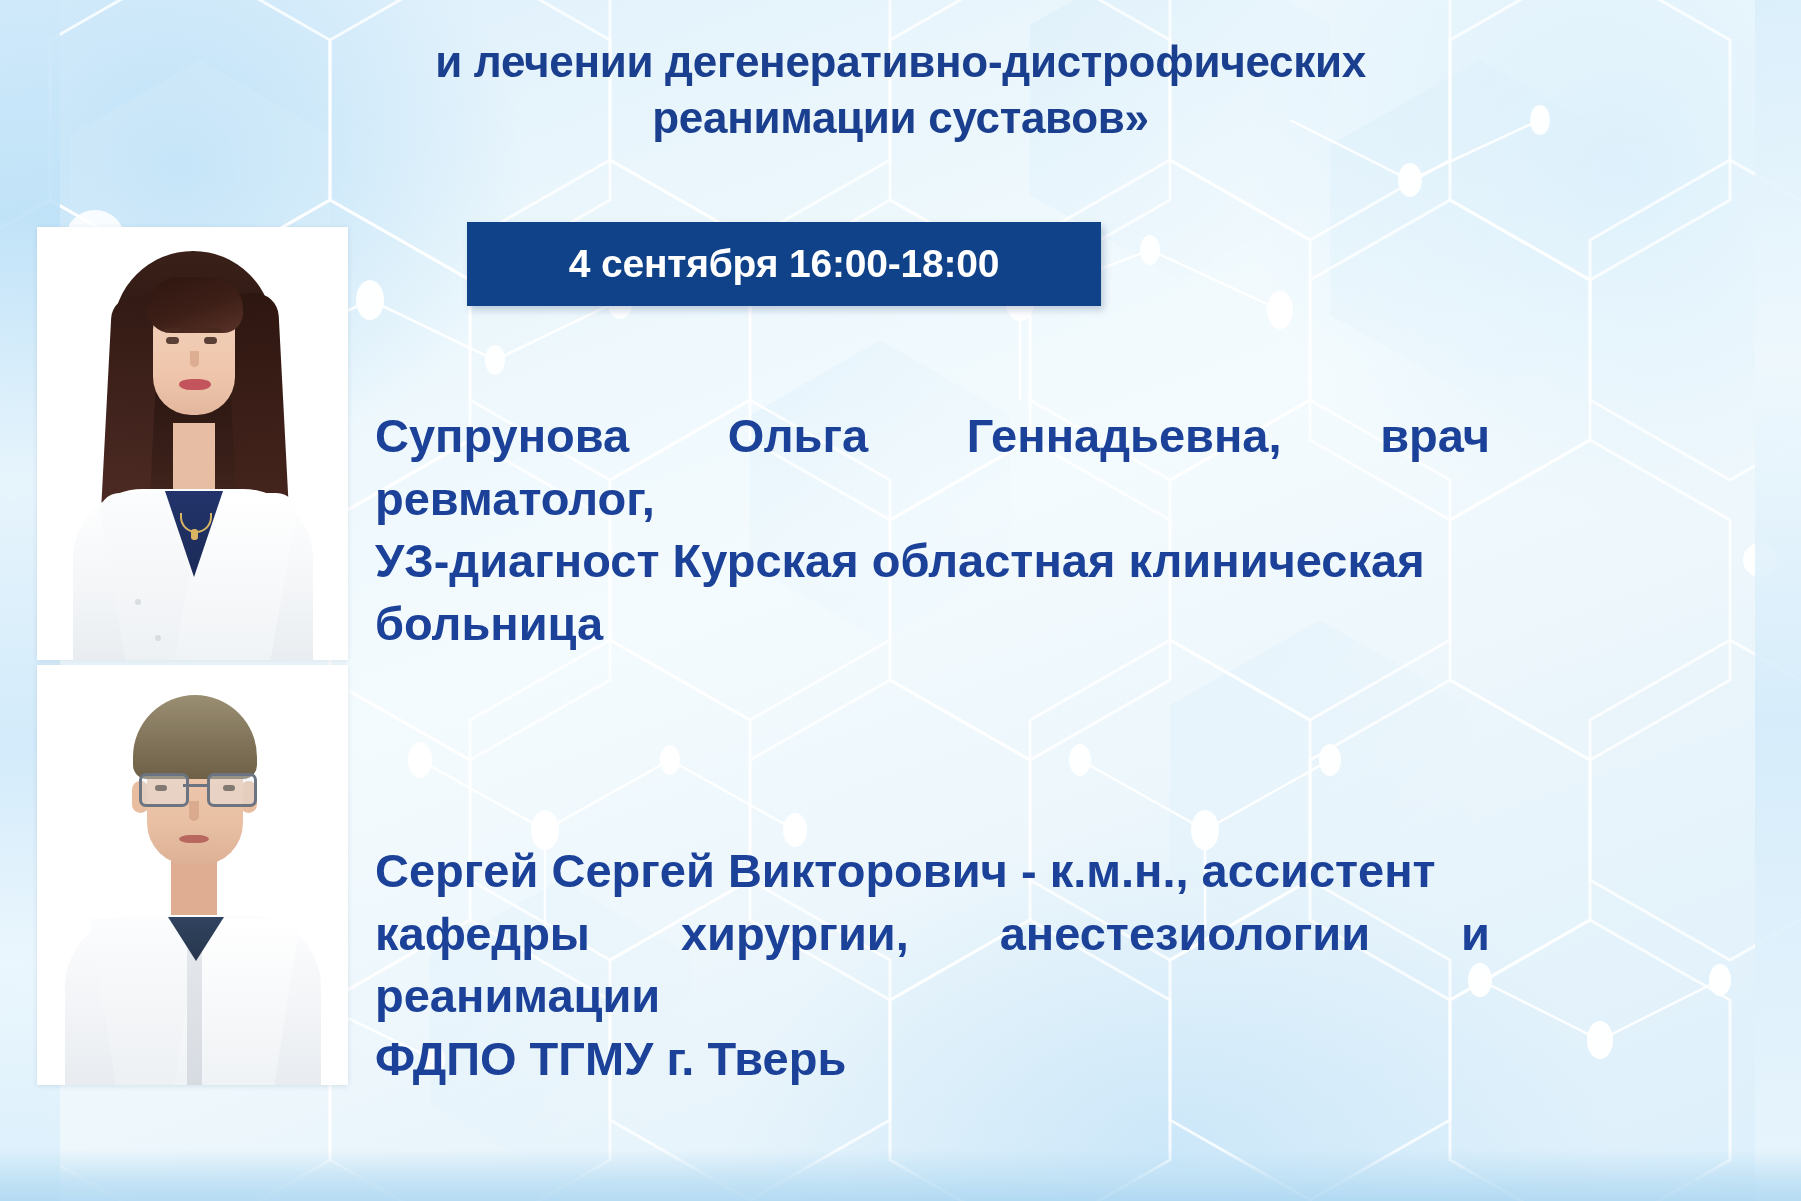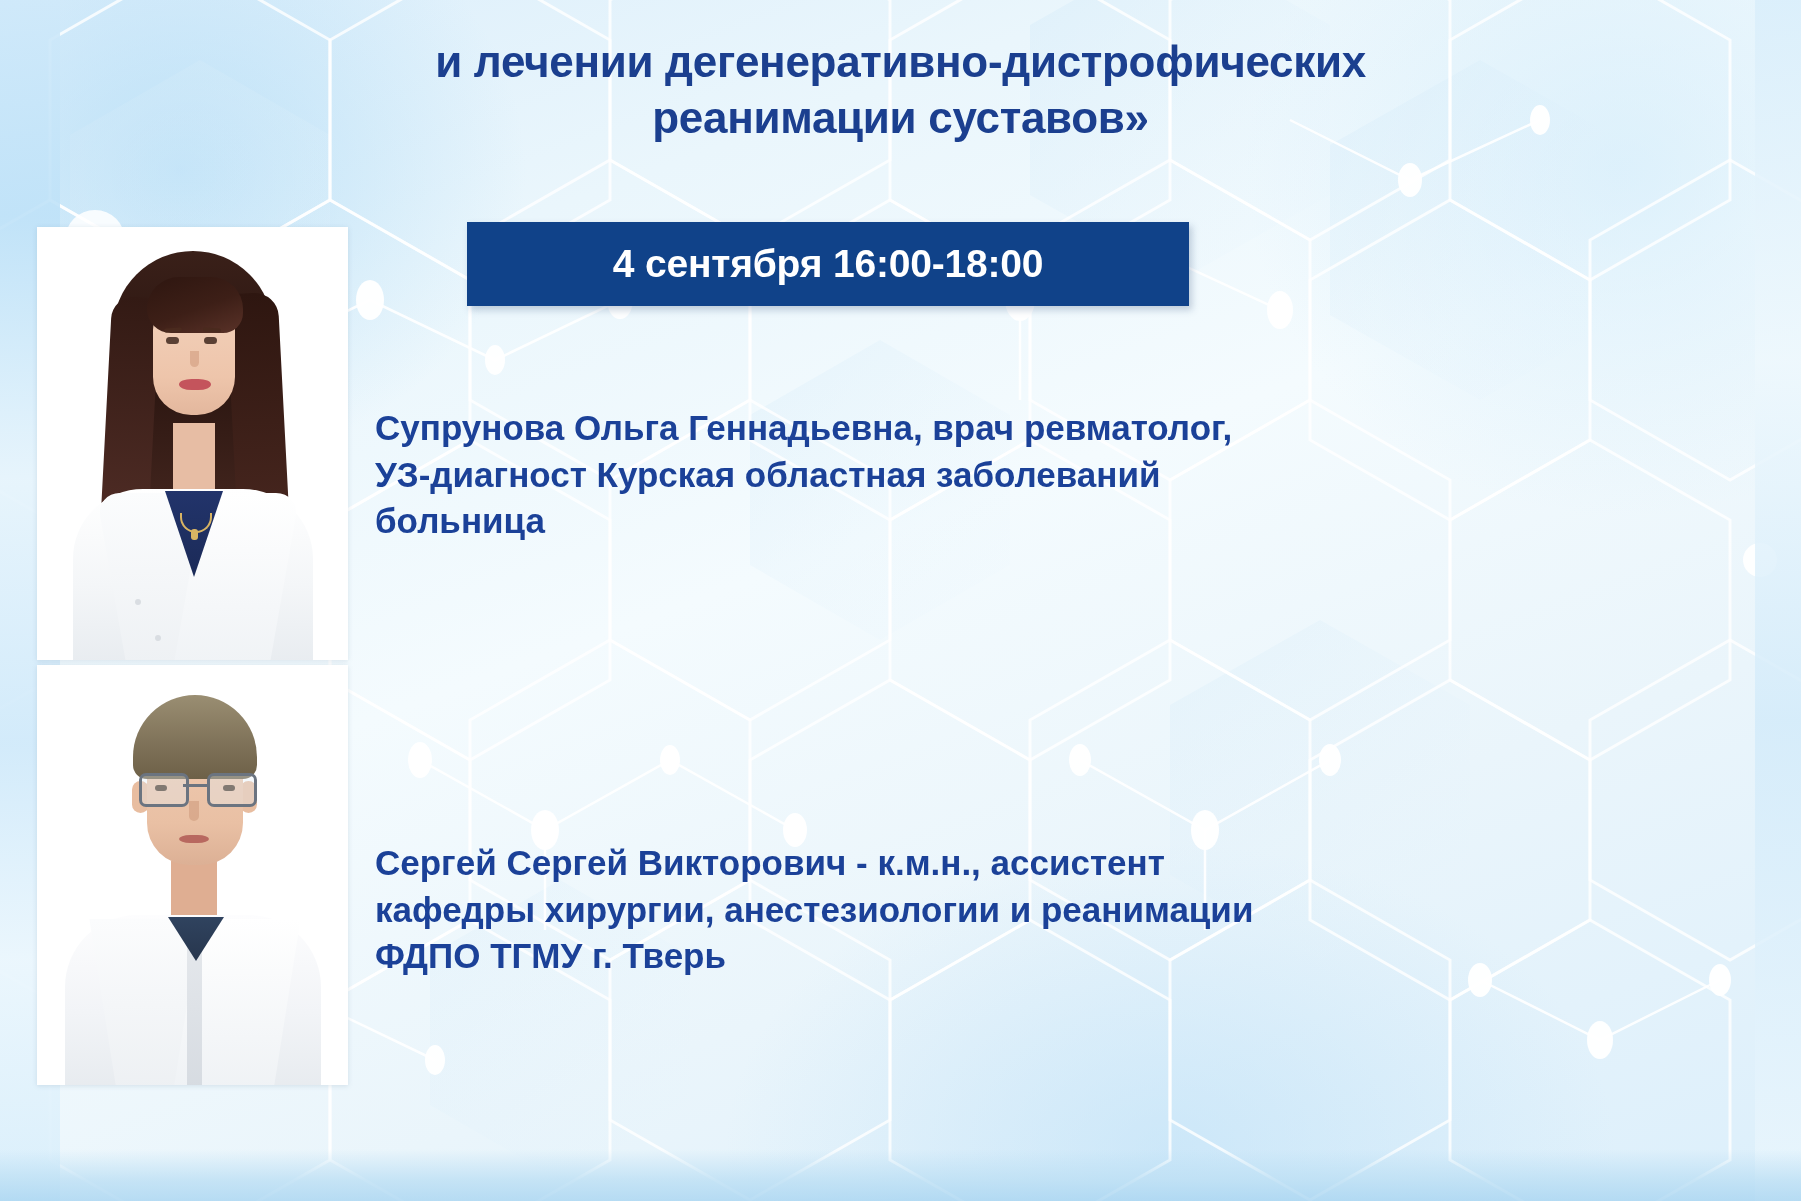--- a/index.html
+++ b/index.html
@@ -56,21 +56,21 @@
     line-height:1.28;
     letter-spacing:-0.3px;
     padding:0 120px;
     box-sizing:border-box;
   }
   .title .tline{display:block;white-space:nowrap;}
   .title .tline.l2,.title .tline.l3{white-space:normal;}
 
   
   .date-banner{
-    position:absolute;left:467px;top:222px;width:722px;height:84px;
+    position:absolute;left:467px;top:222px;width:634px;height:84px;
     background:#104289;
     display:flex;align-items:center;justify-content:center;
     box-shadow:3px 4px 7px rgba(60,90,130,.28);
   }
   .date-banner .dtxt{
     color:#ffffff;font-weight:bold;font-size:39px;letter-spacing:-0.2px;white-space:nowrap;
   }
 
   
   .photo-frame{
@@ -148,21 +148,21 @@
   .p2 .placket{position:absolute;left:150px;top:258px;width:15px;height:168px;
     background:linear-gradient(180deg,#e6e9ed,#d6dbe1);}
   .p2 .shirt{position:absolute;left:131px;top:252px;width:56px;height:44px;
     background:linear-gradient(180deg,#30435f,#27364d);clip-path:polygon(50% 100%,0 0,100% 0);}
 
   
   .speaker-text{
     position:absolute;
     color:#1b4198;
     font-weight:bold;
-    font-size:35px;
+    font-size:47px;
     line-height:1.33;
     text-align:justify;
     text-justify:inter-word;
   }
   #speaker1-text{left:375px;top:405px;width:1115px;}
   #speaker2-text{left:375px;top:840px;width:1115px;}
   .speaker-text .sline{display:block;}
   .speaker-text .sline.last{text-align:left;}
 </style>
 </head>
@@ -309,21 +309,21 @@
     <div class="eye l"></div>
     <div class="eye r"></div>
     <div class="nose"></div>
     <div class="lips"></div>
     <div class="btn" style="left:98px;top:372px;"></div>
     <div class="btn" style="left:118px;top:408px;"></div>
   </div>
 
   <div class="speaker-text" id="speaker1-text">
     <span class="sline">Супрунова Ольга Геннадьевна, врач ревматолог,</span>
-    <span class="sline">УЗ-диагност  Курская  областная  заболеваний</span>
+    <span class="sline">УЗ-диагност  Курская  областная  клиническая</span>
     <span class="sline last">больница</span>
   </div>
 
   <div class="photo-frame p2" id="photo2">
     <div class="neck"></div>
     <div class="coat"></div>
     <div class="coat-l"></div>
     <div class="coat-r"></div>
     <div class="placket"></div>
     <div class="shirt"></div>

